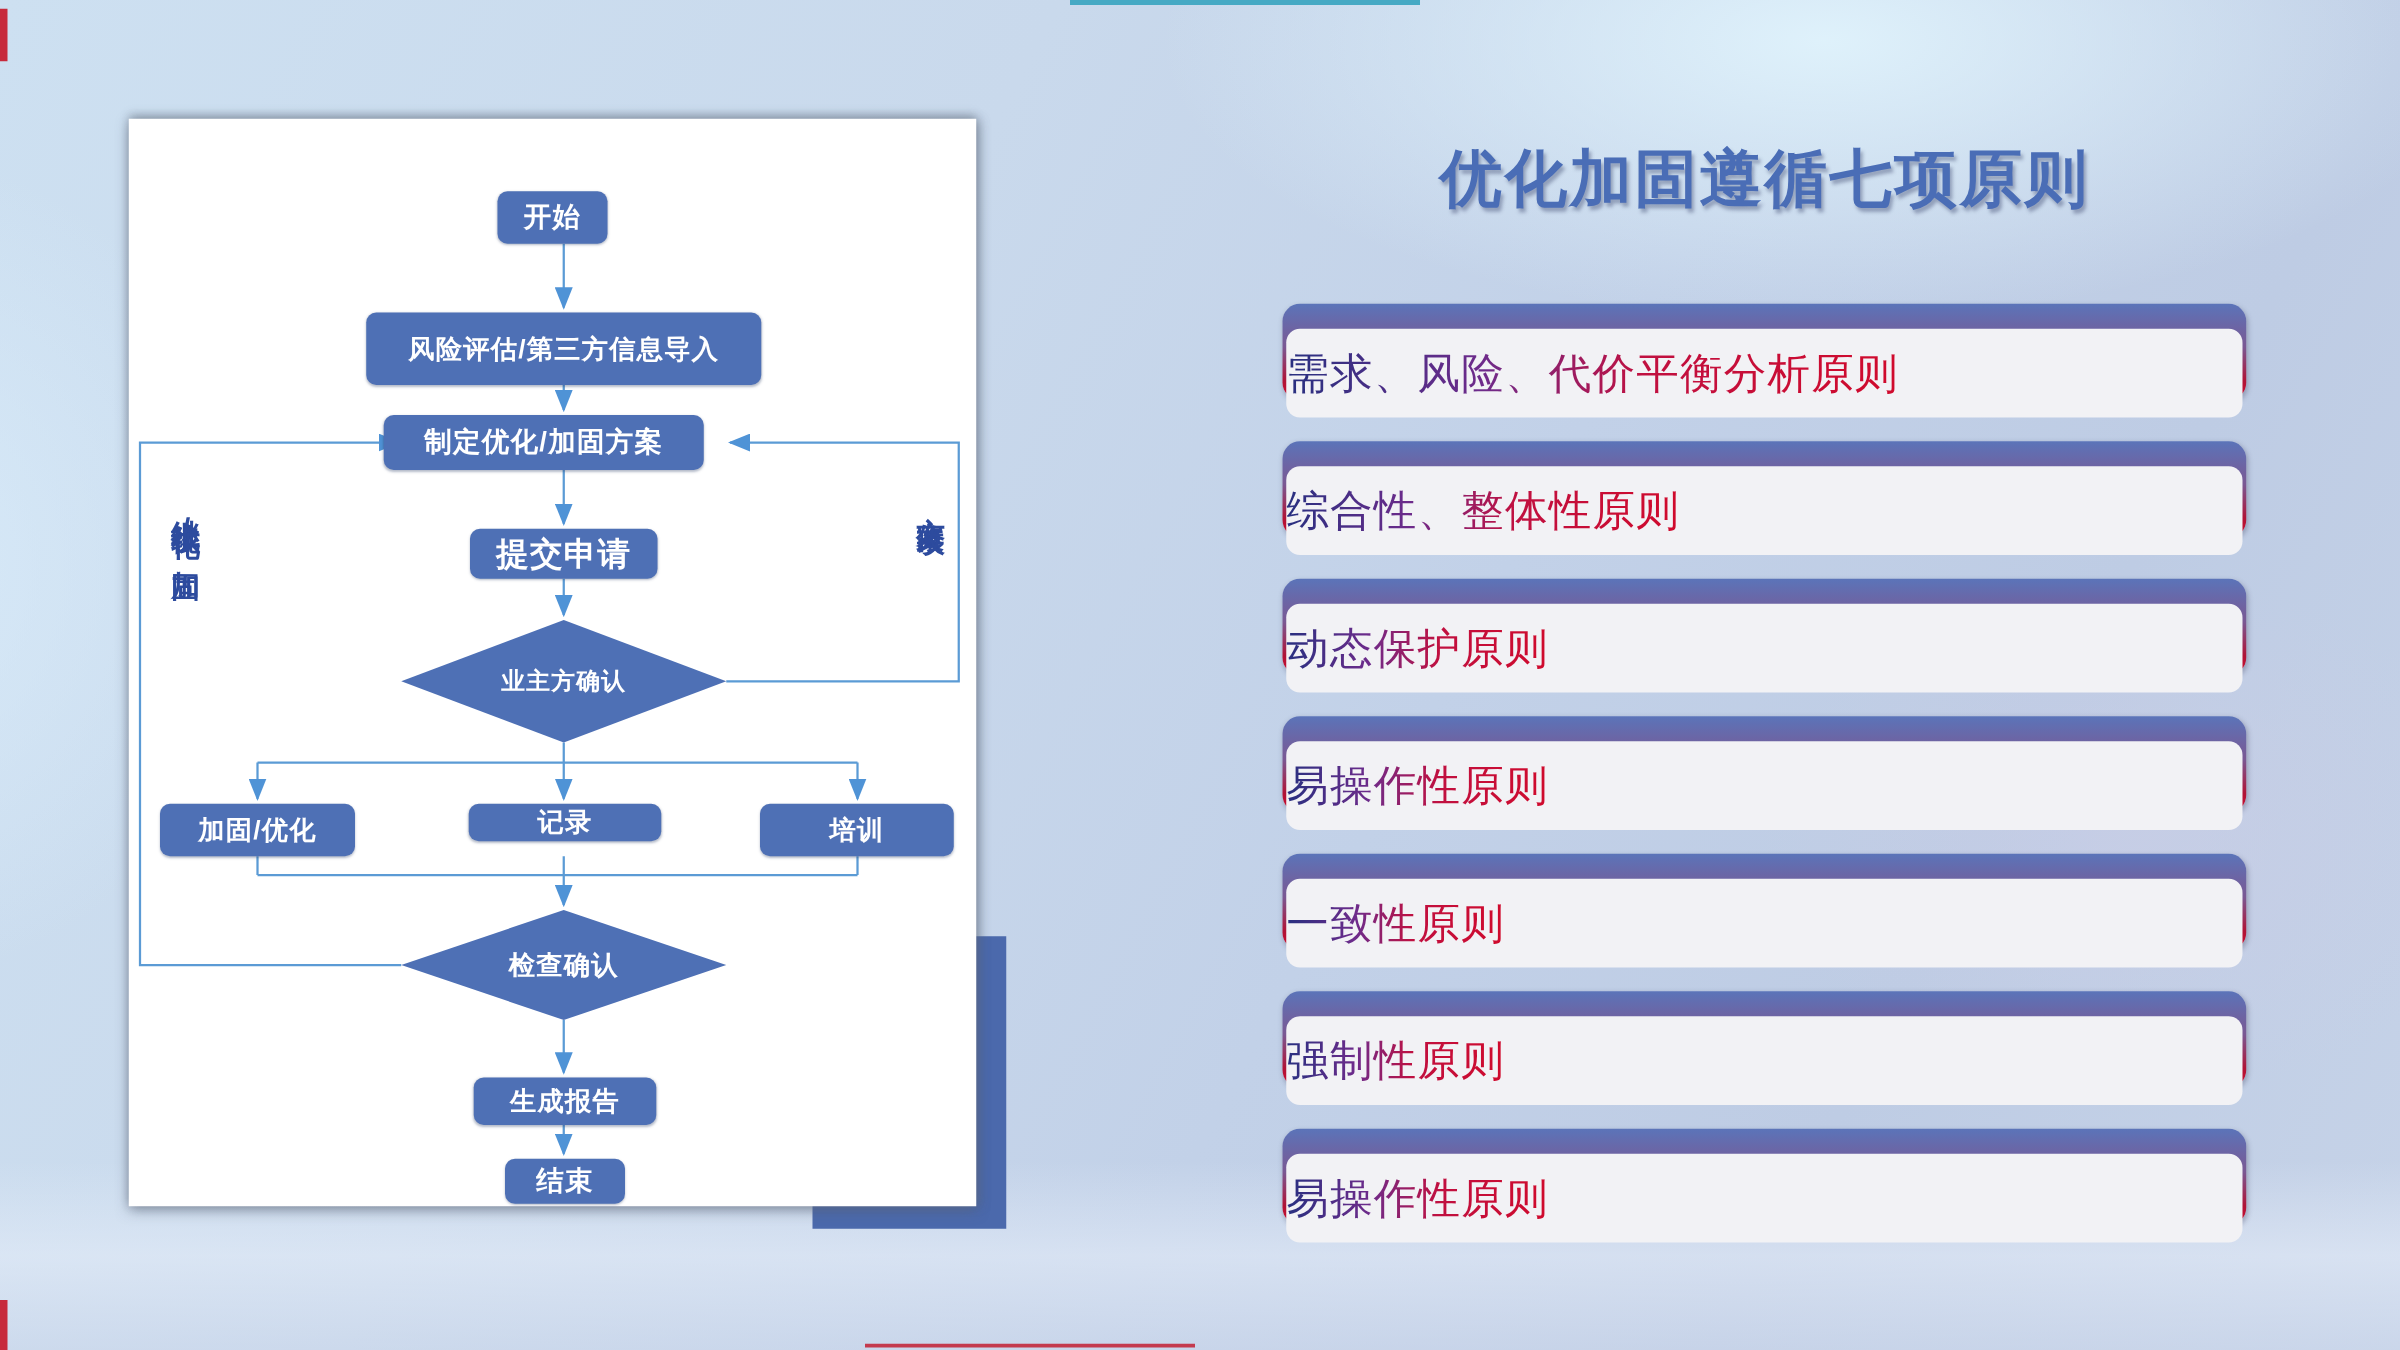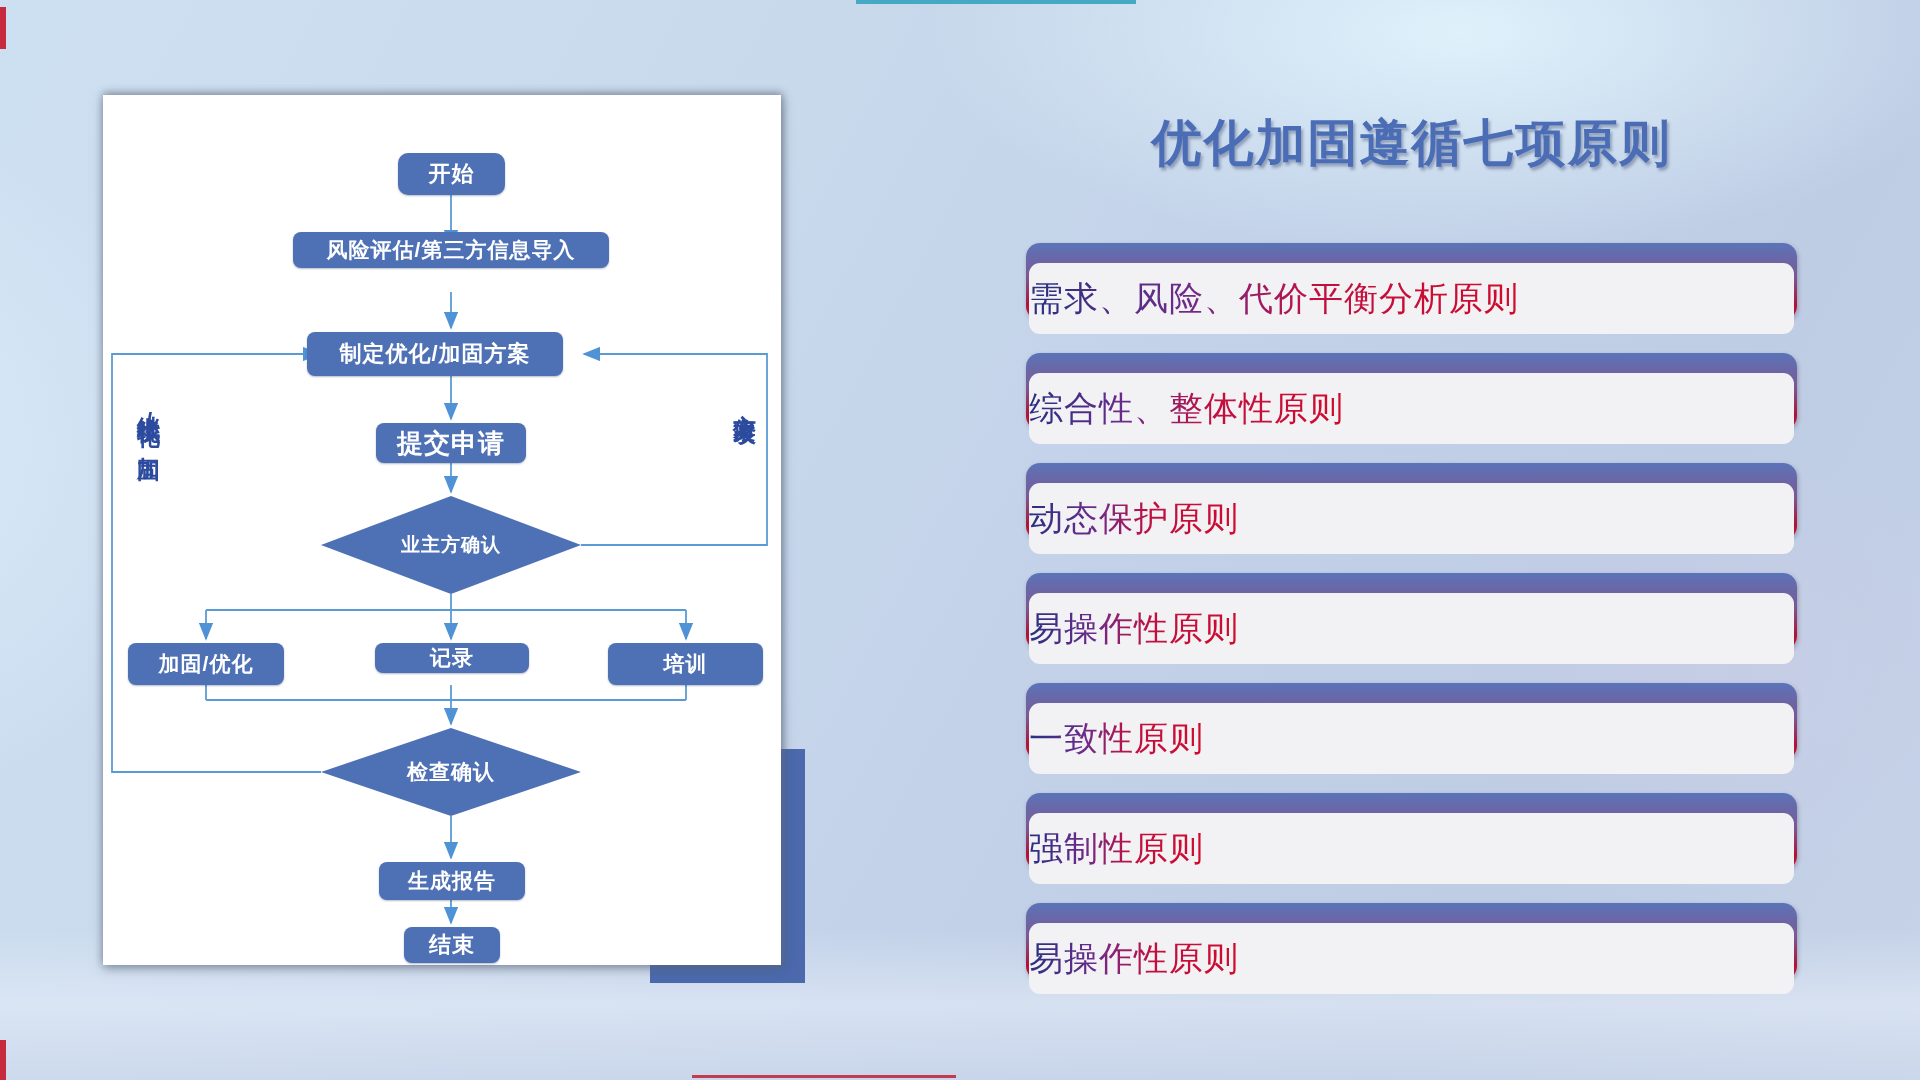--- a/index.html
+++ b/index.html
@@ -104,23 +104,23 @@
         <line x1="348" y1="805" x2="348" y2="828" marker-end="url(#ah)"></line>
         <polyline points="478,450 664,450 664,259 481,259" marker-end="url(#ah)"></polyline>
         <polyline points="218,677 9,677 9,259 216,259" marker-end="url(#ah)"></polyline>
       </g>
       <g fill="#4e70b5">
         <polygon points="348,401 478,450 348,499 218,450"></polygon>
         <polygon points="348,633 478,677 348,721 218,677"></polygon>
       </g>
     </svg>
 
-    <div class="flow-node" style="left:295px;top:58px;width:107px;height:42px;font-size:22px;border-radius:10px;">开始</div>
+    <div class="flow-node" style="left:295px;top:58px;width:88px;height:42px;font-size:22px;">开始</div>
 
-    <div class="flow-node" style="left:190px;top:137px;width:316px;height:36px;">风险评估/第三方信息导入</div>
+    <div class="flow-node" style="left:190px;top:155px;width:316px;height:58px;">风险评估/第三方信息导入</div>
 
     <div class="flow-node" style="left:204px;top:237px;width:256px;height:44px;font-size:22px;">制定优化/加固方案</div>
 
     <div class="flow-node" style="left:273px;top:328px;width:150px;height:40px;font-size:26px;">提交申请</div>
 
     <div class="flow-node diamond-label" style="left:248px;top:430px;width:200px;height:40px;font-size:19px;">业主方确认</div>
 
     <div class="flow-node" style="left:25px;top:548px;width:156px;height:42px;">加固/优化</div>
 
     <div class="flow-node" style="left:272px;top:548px;width:154px;height:30px;">记录</div>

